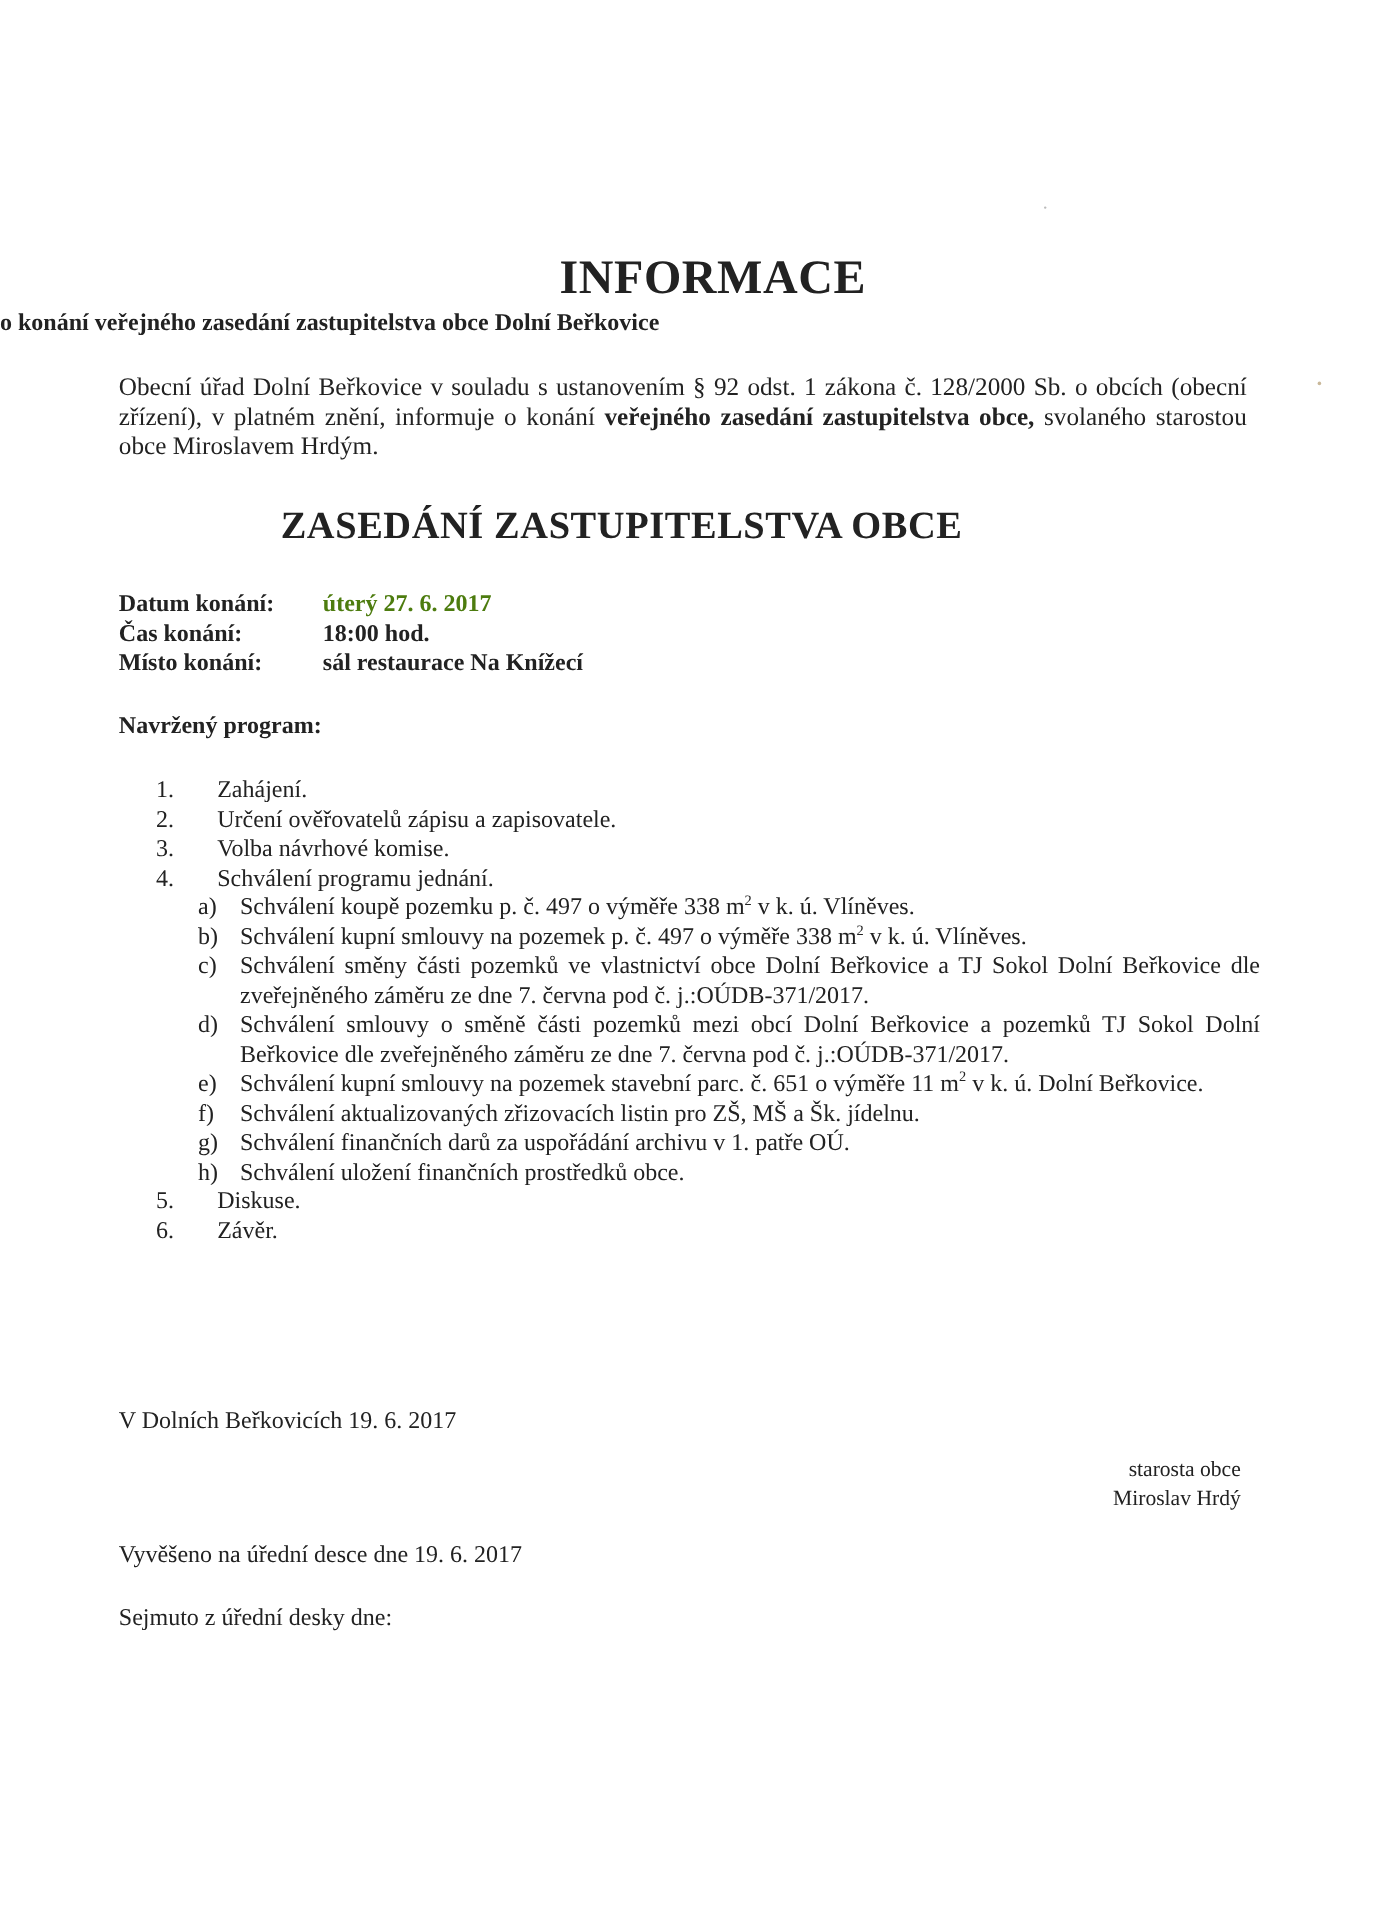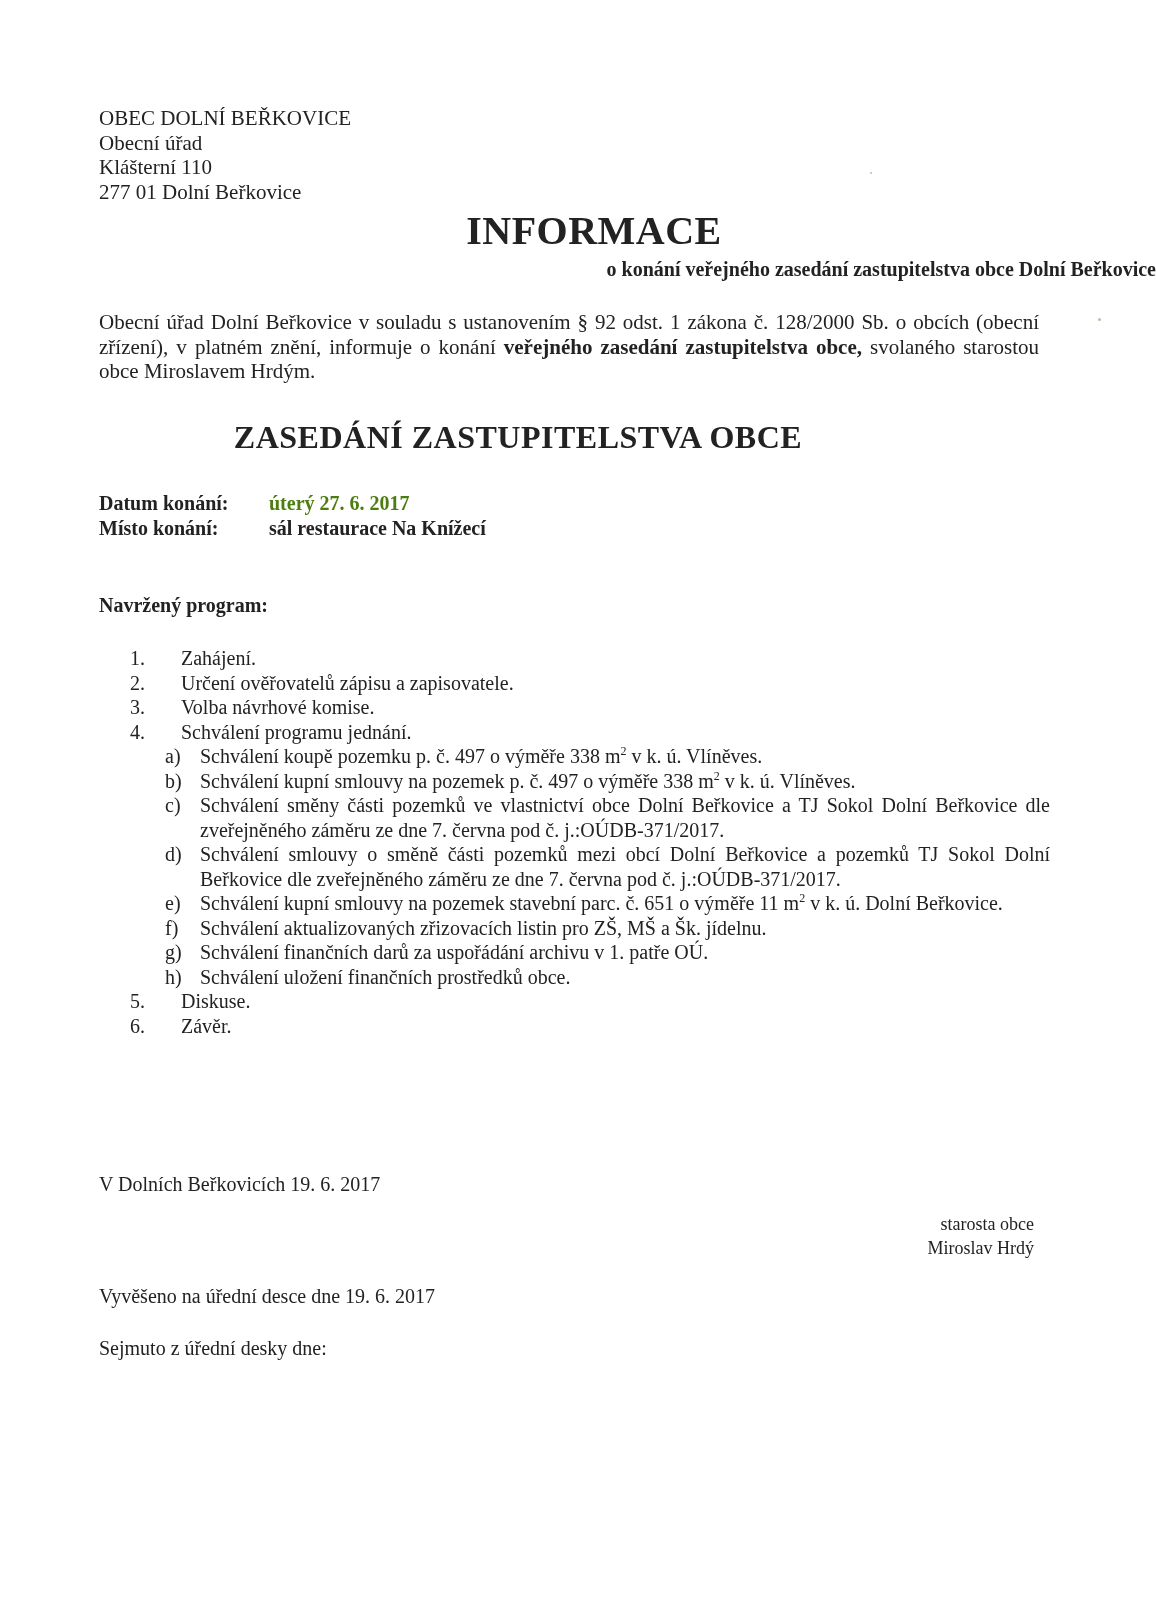--- a/index.html
+++ b/index.html
@@ -14,21 +14,21 @@
     .page { position: absolute; left: 0; top: 0; width: 1156px; height: 1600px; }
     .abs { position: absolute; white-space: nowrap; }
     .normal { font-size: 21px; line-height: 24px; }
     .sender { left: 99px; top: 106px; }
     .sender div { height: 24.5px; }
     .title {
       left: 16px; width: 1156px; top: 208px; text-align: center;
       font-size: 40px; font-weight: bold; line-height: 46px; letter-spacing: 0.5px;
     }
     .subtitle {
-      left: 0; width: 1156px; top: 257px; text-align: right;
+      left: 0; width: 1156px; top: 257px; text-align: left;
       font-size: 20px; font-weight: bold; line-height: 24px;
     }
     .intro {
       left: 99px; top: 310px; width: 940px; white-space: normal;
       text-align: justify; font-size: 21px; line-height: 24.5px;
     }
     .intro b { font-weight: bold; }
     .heading2 {
       left: 0; width: 1036px; top: 418px; text-align: center;
       font-size: 32px; font-weight: bold; line-height: 38px; letter-spacing: 0.5px;
@@ -50,37 +50,34 @@
     .sign { right: 122px; top: 1212px; text-align: right; font-size: 18px; line-height: 24px; }
     .posted { left: 99px; top: 1284px; font-size: 20px; line-height: 24px; }
     .removed { left: 99px; top: 1336px; font-size: 20px; line-height: 24px; }
     .speck { position: absolute; background: #c9b89a; border-radius: 50%; }
   </style>
 </head>
 <body>
 
 <div class="page">
 
-  <div class="abs normal sender">
-    <div>OBEC DOLNÍ BEŘKOVICE</div>
-    <div>Obecní úřad</div>
-    <div>Klášterní 110</div>
-    <div>277 01 Dolní Beřkovice</div>
-  </div>
 
   <div class="abs title">INFORMACE</div>
   <div class="abs subtitle">o konání veřejného zasedání zastupitelstva obce Dolní Beřkovice</div>
 
   <div class="abs intro"><span>Obecní úřad Dolní Beřkovice v souladu s ustanovením § 92 odst. 1 zákona č. 128/2000 Sb. o obcích (obecní zřízení), v platném znění, informuje o konání </span><b>veřejného zasedání zastupitelstva obce,</b><span> svolaného starostou obce Miroslavem Hrdým.</span></div>
 
   <div class="abs heading2">ZASEDÁNÍ ZASTUPITELSTVA OBCE</div>
 
   <div class="abs details">
     <div class="row">
       <span class="lbl">Datum konání:</span><span class="val grey">úterý 27. 6. 2017</span>
+    </div>
+    <div class="row">
+      <span class="lbl">Čas konání:</span><span class="val">18:00 hod.</span>
     </div>
     <div class="row">
       <span class="lbl">Místo konání:</span><span class="val">sál restaurace Na Knížecí</span>
     </div>
   </div>
 
   <div class="abs program-head">Navržený program:</div>
 
   <div class="abs agenda">
     <div class="item">

